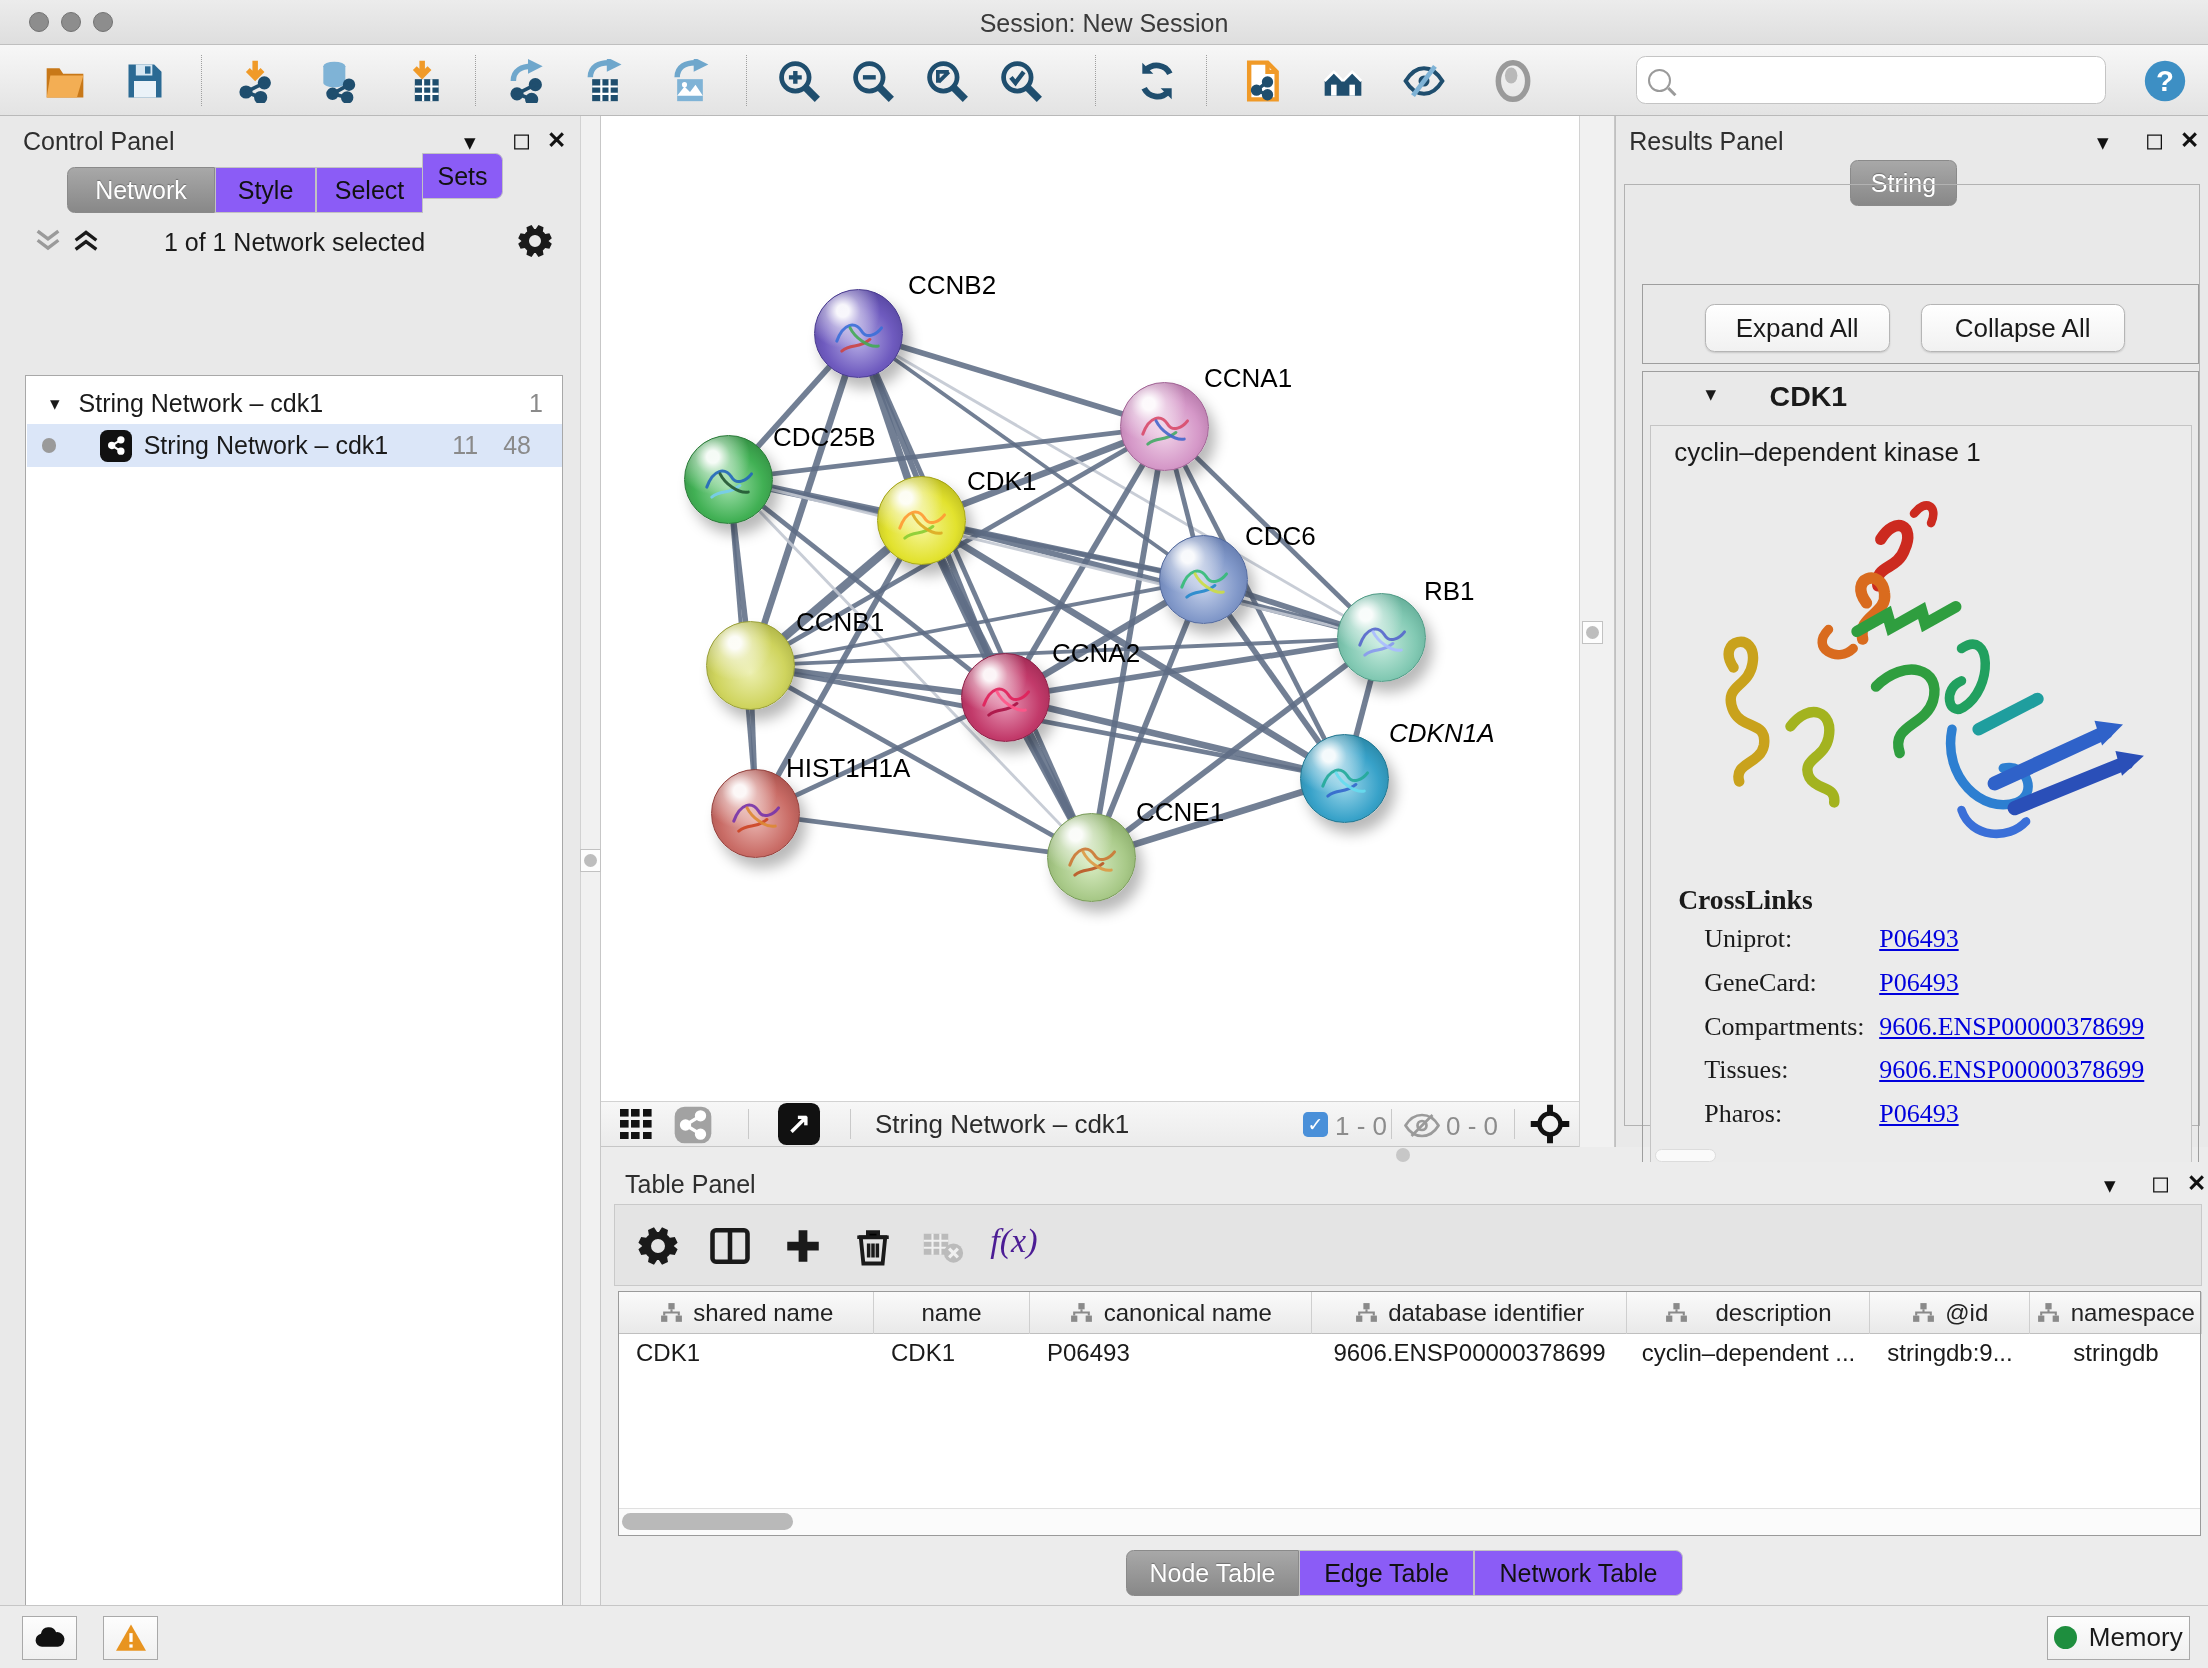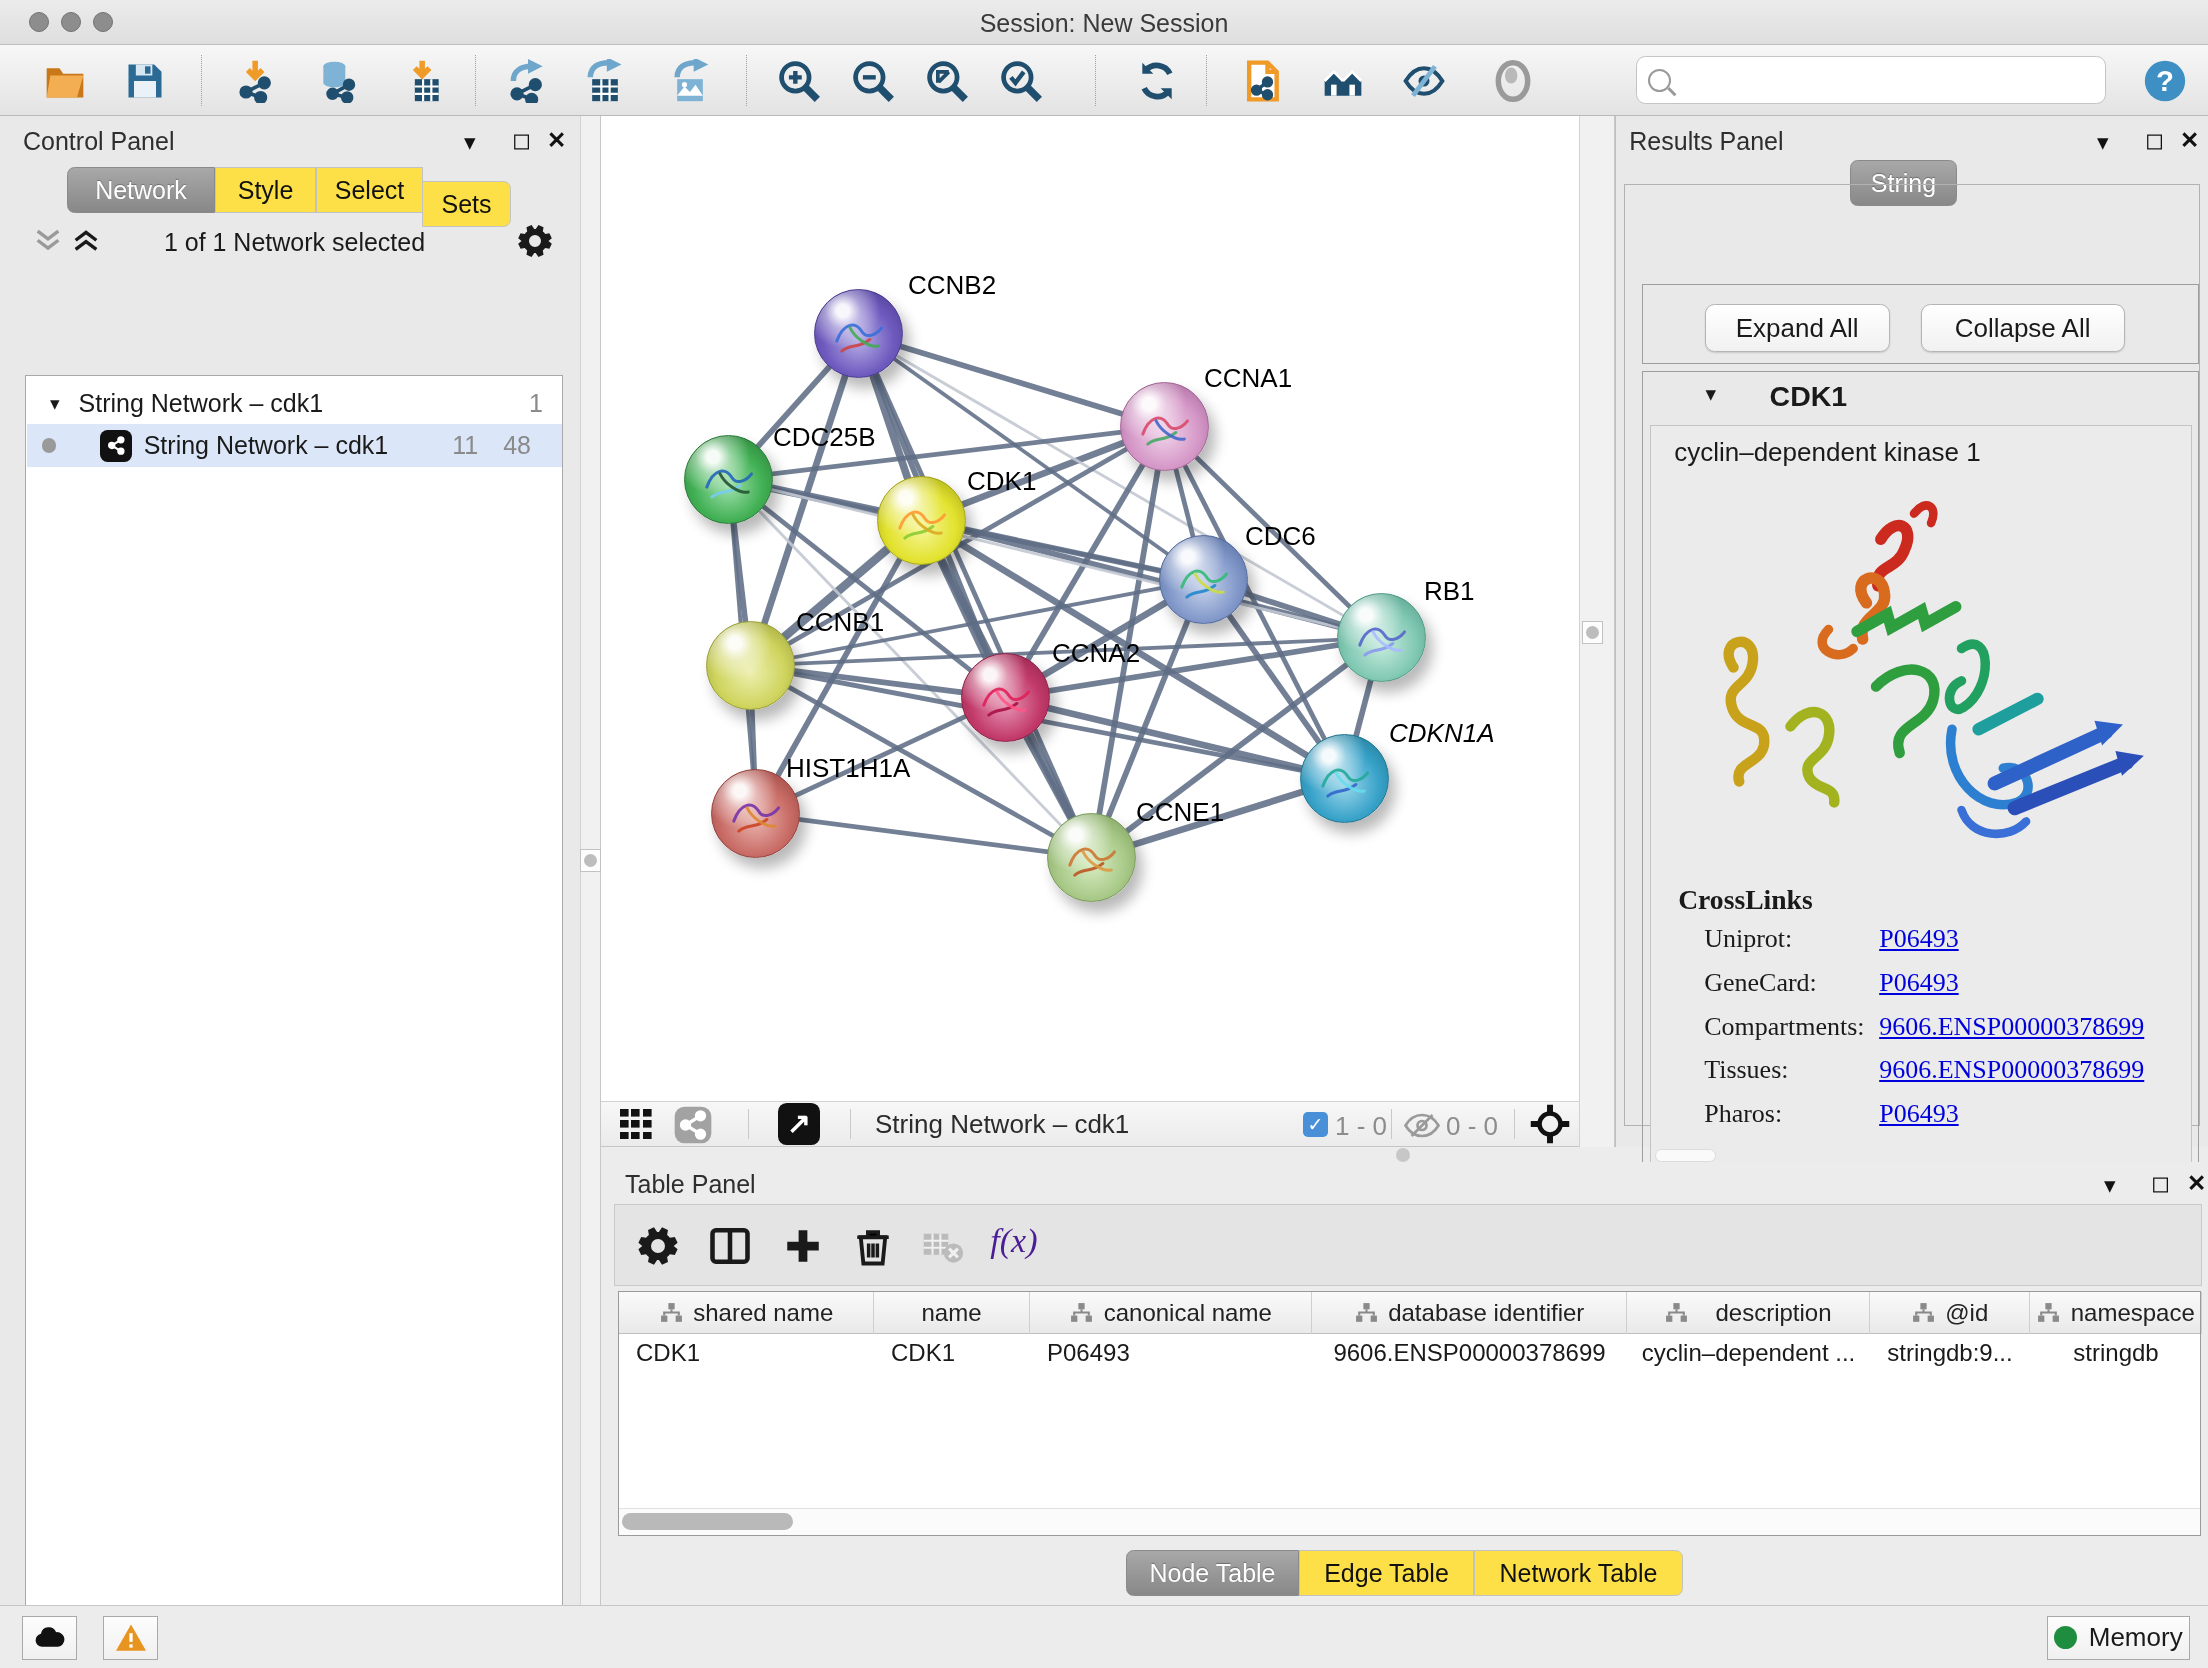--- a/index.html
+++ b/index.html
@@ -27,21 +27,21 @@
   #search-wrap .mag { margin-left:11.4px; width:23px; height:23px; border:2.9px solid #9a9a9a;
     border-radius:50%; position:relative; flex:none; }
   #search-wrap .mag::after { content:""; position:absolute; left:17px; top:19px; width:9.5px;
     height:2.9px; background:#9a9a9a; transform:rotate(45deg); }
   #search-input { flex:1; border:none; outline:none; font-size:23px; margin:0 9.5px; background:transparent; }
 
   
   .panel-title { font-size:25px; color:#2e2e2e; }
   .chrome-ic { font-size:23px; color:#111; }
   .tab { display:inline-block; text-align:center; font-size:25px; line-height:44px;
-    background:#fde047; border:1px solid #c2c2c2; color:#111; }
+    background:#8b5cf6; border:1px solid #c2c2c2; color:#111; }
   .tab.sel { background:linear-gradient(#a8a8a8,#888); color:#fff; border-color:#8a8a8a;
     text-shadow:0 -1px 1px rgba(0,0,0,.3); }
 
   
   #control-panel { position:absolute; left:0; top:116px; width:580px; height:1489px; background:#e9e9e9; }
   #cp-tree-box { position:absolute; left:25px; top:259px; width:538px; height:1332px;
     background:#fff; border:1px solid #a8a8a8; }
   .tree-row { position:absolute; left:1px; width:535px; height:43px; display:flex; align-items:center; font-size:25px; }
   .tree-row .num { color:#8a8a8a; }
   .share-badge { width:32px; height:32px; border-radius:7.6px; background:#111; display:flex;
@@ -287,21 +287,21 @@
 
 <div id="control-panel">
   <div class="abs panel-title" style="left:23px; top:11.4px">Control Panel</div>
   <div class="abs chrome-ic" style="left:464px; top:13.3px">▾</div>
   <div class="abs chrome-ic" style="left:512px; top:11.4px">◻</div>
   <div class="abs chrome-ic" style="left:547px; top:11.4px; font-weight:bold">✕</div>
 
   <div class="abs tab sel" style="left:67px; top:51px; width:148px; border-radius:7.6px 0 0 7.6px">Network</div>
   <div class="abs tab" style="left:215px; top:51px; width:101px">Style</div>
   <div class="abs tab" style="left:316px; top:51px; width:107px">Select</div>
-  <div class="abs tab" style="left:422px; top:65px; width:89px; border-radius:0 7.6px 7.6px 0">Sets</div>
+  <div class="abs tab" style="left:422px; top:37px; width:81px; border-radius:0 7.6px 7.6px 0">Sets</div>
 
   <svg class="abs" style="left:32px; top:110px" width="32" height="28.5" viewBox="0 0 24 22">
     <path d="M4 4l8 6 8-6M4 11l8 6 8-6" stroke="#9a9a9a" stroke-width="2.6" fill="none"></path>
     </svg>
   <svg class="abs" style="left:70px; top:110px" width="32" height="28.5" viewBox="0 0 24 22">
     <path d="M4 18l8-6 8 6M4 11l8-6 8 6" stroke="#1a1a1a" stroke-width="2.6" fill="none"></path>
     </svg>
   <div class="abs" style="left:114px; top:112px; width:361px; text-align:center; font-size:25px">1 of 1 Network selected</div>
   <svg class="abs" style="left:517px; top:107px" width="36" height="36" viewBox="0 0 24 24">
     <path d="M12 8a4 4 0 1 0 0 8 4 4 0 0 0 0-8zm9 4l2.2 1.8-1.6 3.4-2.8-.5a7 7 0 0 1-1.6 1.6l.5 2.8-3.4 1.6L12.5 20h-1l-1.8 2.7-3.4-1.6.5-2.8a7 7 0 0 1-1.6-1.6l-2.8.5L.8 13.8 3 12l-2.2-1.8 1.6-3.4 2.8.5A7 7 0 0 1 6.8 5.7l-.5-2.8 3.4-1.6L11.5 4h1l1.8-2.7 3.4 1.6-.5 2.8a7 7 0 0 1 1.6 1.6l2.8-.5 1.6 3.4z" fill="#1a1a1a"></path>

